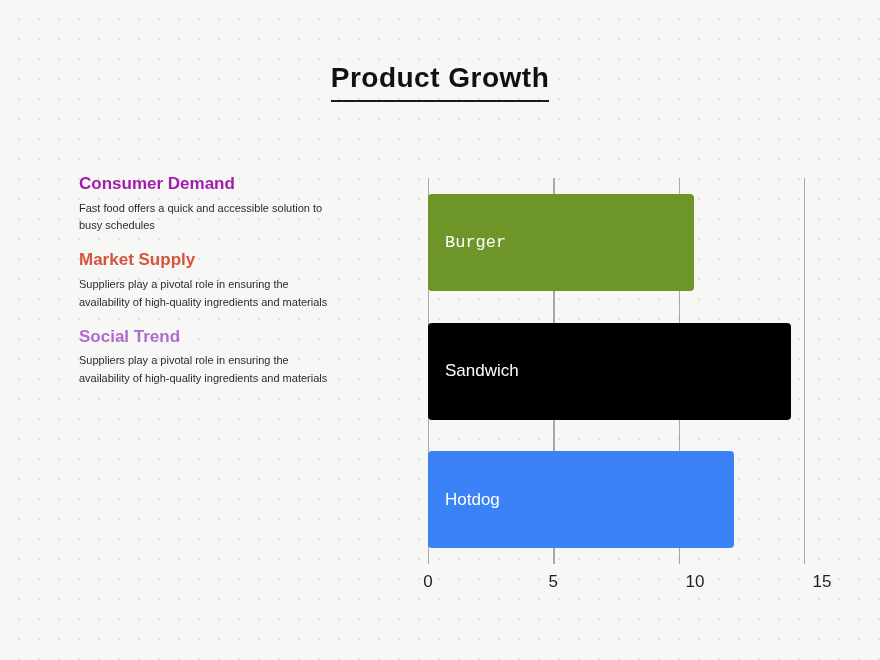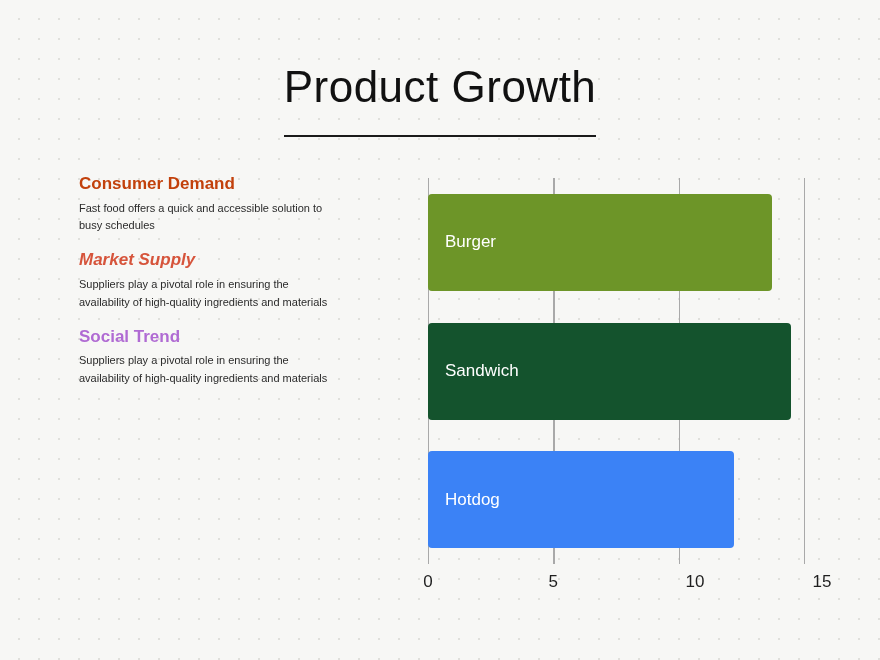--- a/index.html
+++ b/index.html
@@ -27,26 +27,26 @@
   
   .title-wrap {
     position: absolute;
     top: 62px;
     left: 0;
     width: 880px;
     text-align: center;
   }
   .title {
     display: inline-block;
-    font-size: 44px;
-    font-weight: 400;
+    font-size: 28px;
+    font-weight: 700;
     color: #111111;
     letter-spacing: 0.5px;
     line-height: 1.15;
-    padding-bottom: 22px;
+    padding-bottom: 6px;
     border-bottom: 2.5px solid #1a1a1a;
   }
 
   
   .text-col {
     position: absolute;
     left: 79px;
     top: 172px;
     width: 250px;
   }
@@ -128,48 +128,48 @@
 
 <div class="slide">
 
   <div class="title-wrap">
     <h1 class="title">Product Growth</h1>
   </div>
 
   <div class="text-col">
 
     <div class="block">
-      <div class="block-heading" style="color: #c2410c;">Consumer Demand</div>
+      <div class="block-heading" style="color: #a21caf;">Consumer Demand</div>
       <div class="block-body">Fast food offers a quick and accessible solution to busy schedules</div>
     </div>
 
     <div class="block">
-      <div class="block-heading" style="color: rgb(214, 84, 59); font-style: italic;">Market Supply</div>
+      <div class="block-heading" style="color: rgb(214, 84, 59);">Market Supply</div>
       <div class="block-body">Suppliers play a pivotal role in ensuring the availability of high-quality ingredients and materials</div>
     </div>
 
     <div class="block">
       <div class="block-heading" style="color: rgb(176, 107, 211);">Social Trend</div>
       <div class="block-body">Suppliers play a pivotal role in ensuring the availability of high-quality ingredients and materials</div>
     </div>
 
   </div>
 
   <div class="chart">
     <div class="gridlines">
         <div class="gridline" style="left: 0px; background: rgb(169, 169, 169);"></div>
         <div class="gridline" style="left: 125.333px; background: rgb(169, 169, 169);"></div>
         <div class="gridline" style="left: 250.667px; background: rgb(169, 169, 169);"></div>
         <div class="gridline" style="left: 376px; background: rgb(169, 169, 169);"></div>
       </div>
     <div class="bars">
-        <div class="bar" style="top: 15.8333px; width: 344px; background: rgb(109, 149, 40);">
+        <div class="bar" style="top: 15.8333px; width: 266px; background: rgb(109, 149, 40); font-family: Liberation Mono, monospace;">
           <span class="bar-label">Burger</span>
         </div>
-        <div class="bar" style="top: 144.5px; width: 363.467px; background: #14532d;">
+        <div class="bar" style="top: 144.5px; width: 363.467px; background: #000000;">
           <span class="bar-label">Sandwich</span>
         </div>
         <div class="bar" style="top: 273.167px; width: 305.813px; background: #3b82f6;">
           <span class="bar-label">Hotdog</span>
         </div>
       </div>
   </div>
 
   <div class="xaxis" style="left: 428px; top: 564px;">
       <div class="xtick" style="left: 0px;">0</div>

